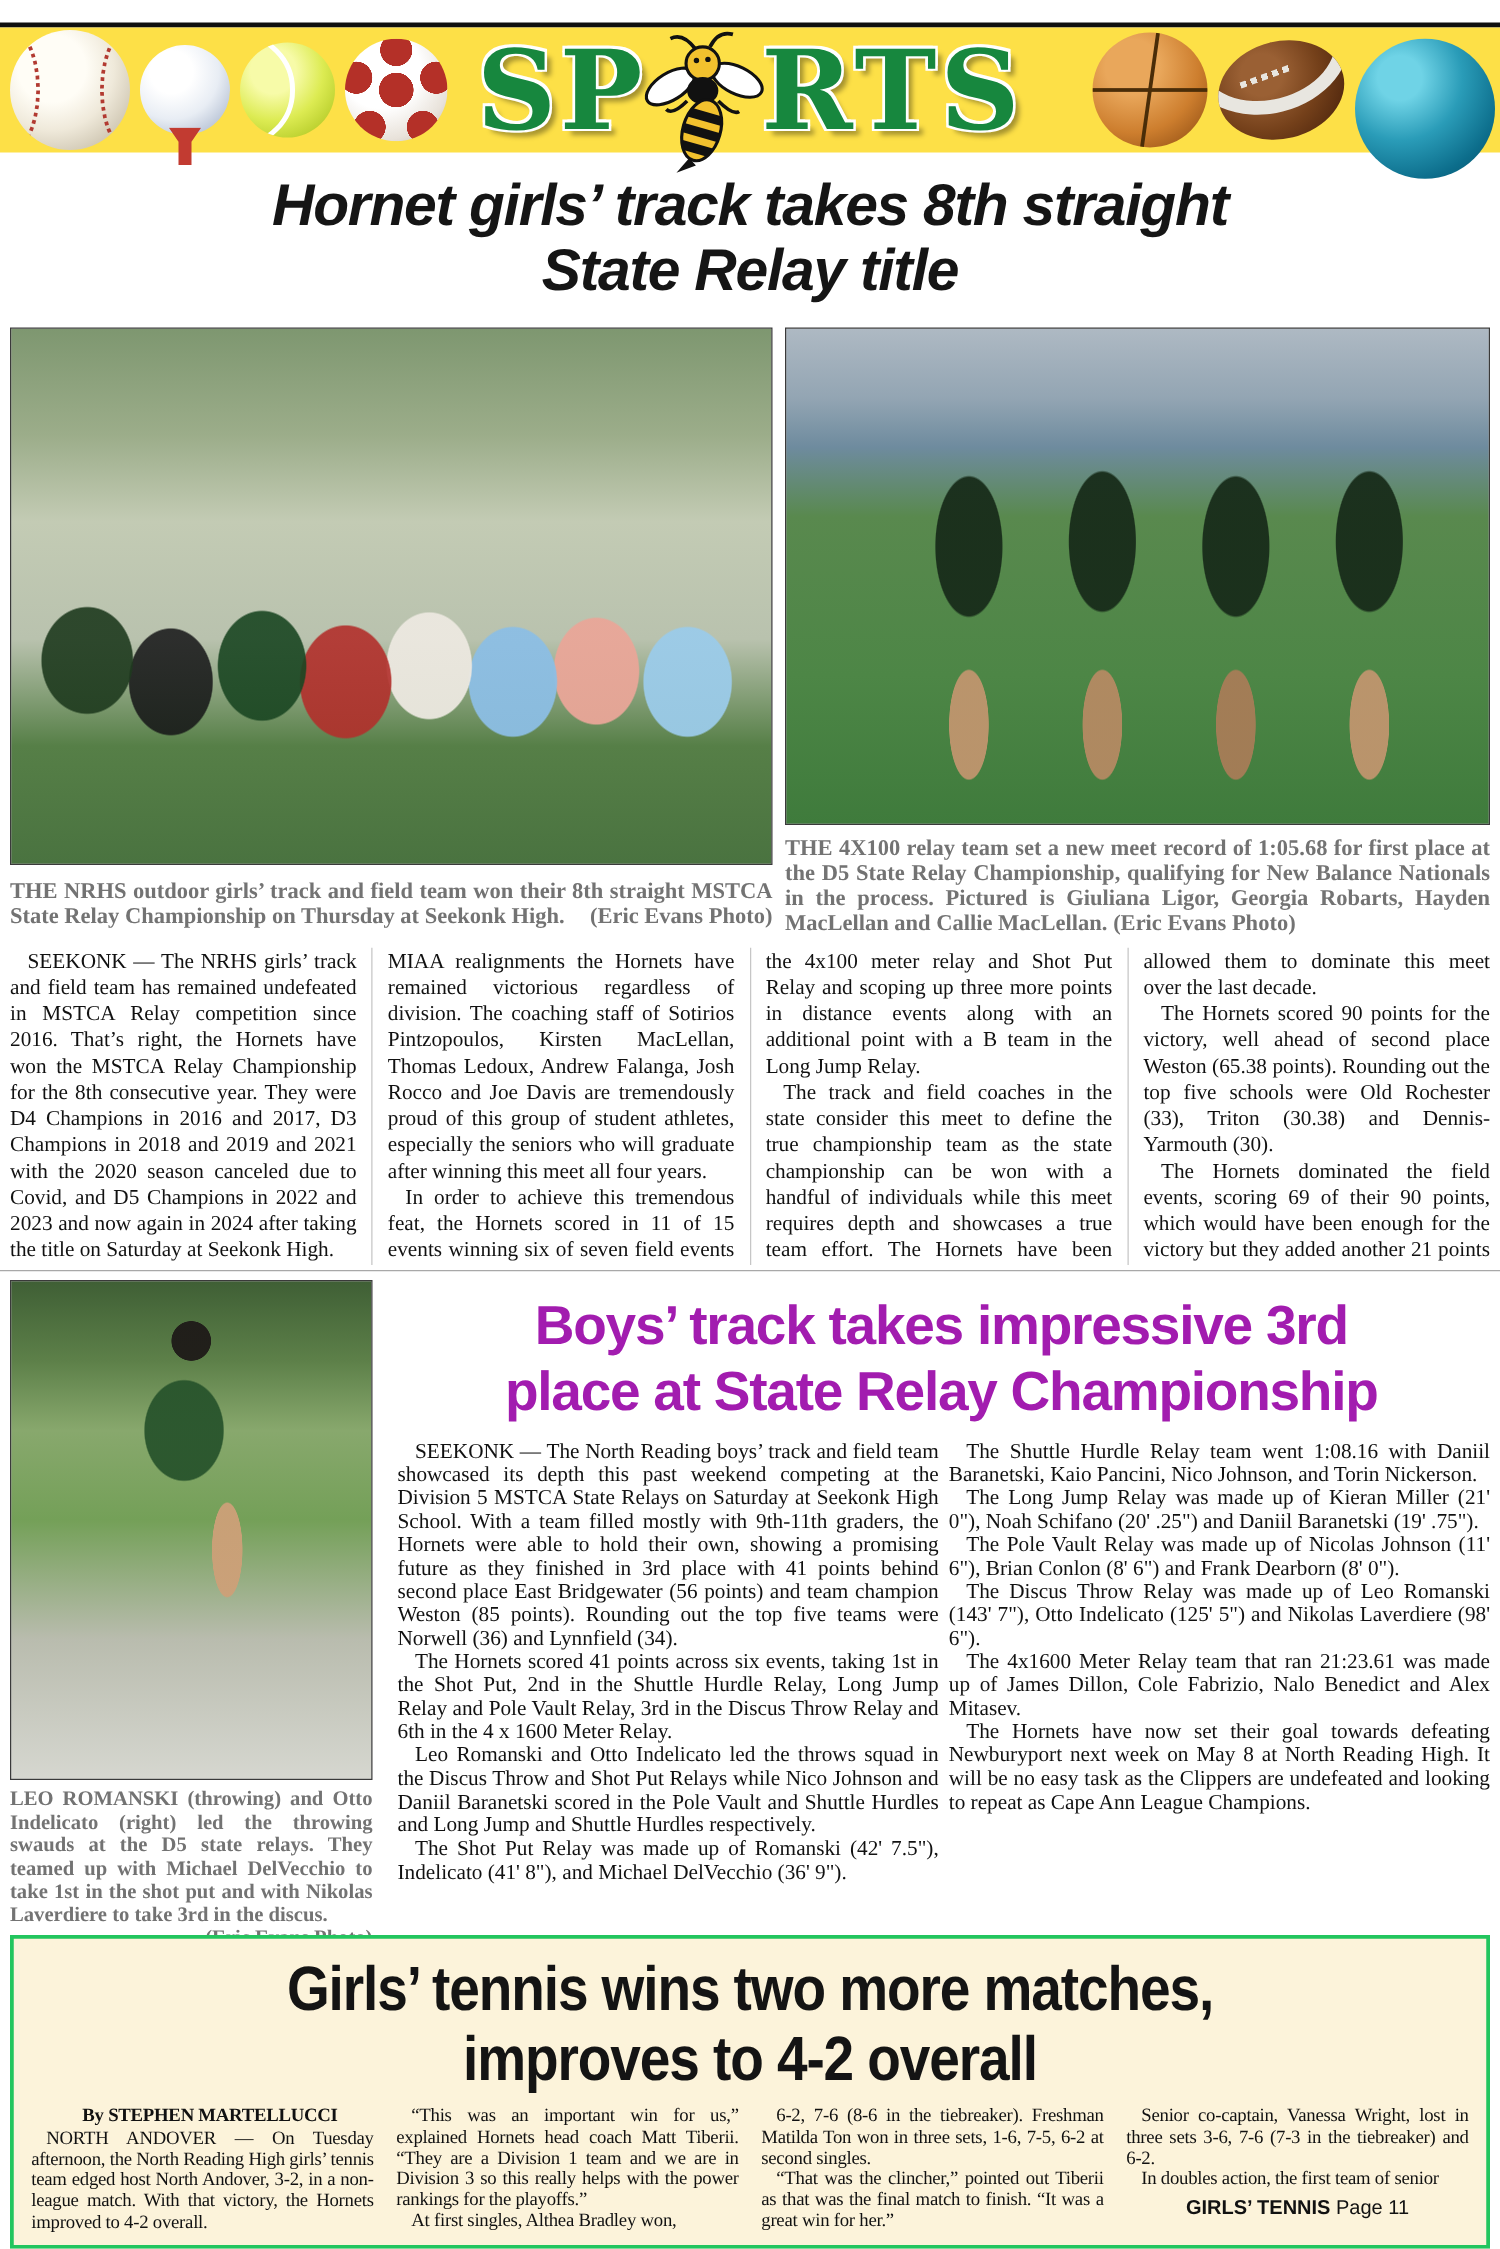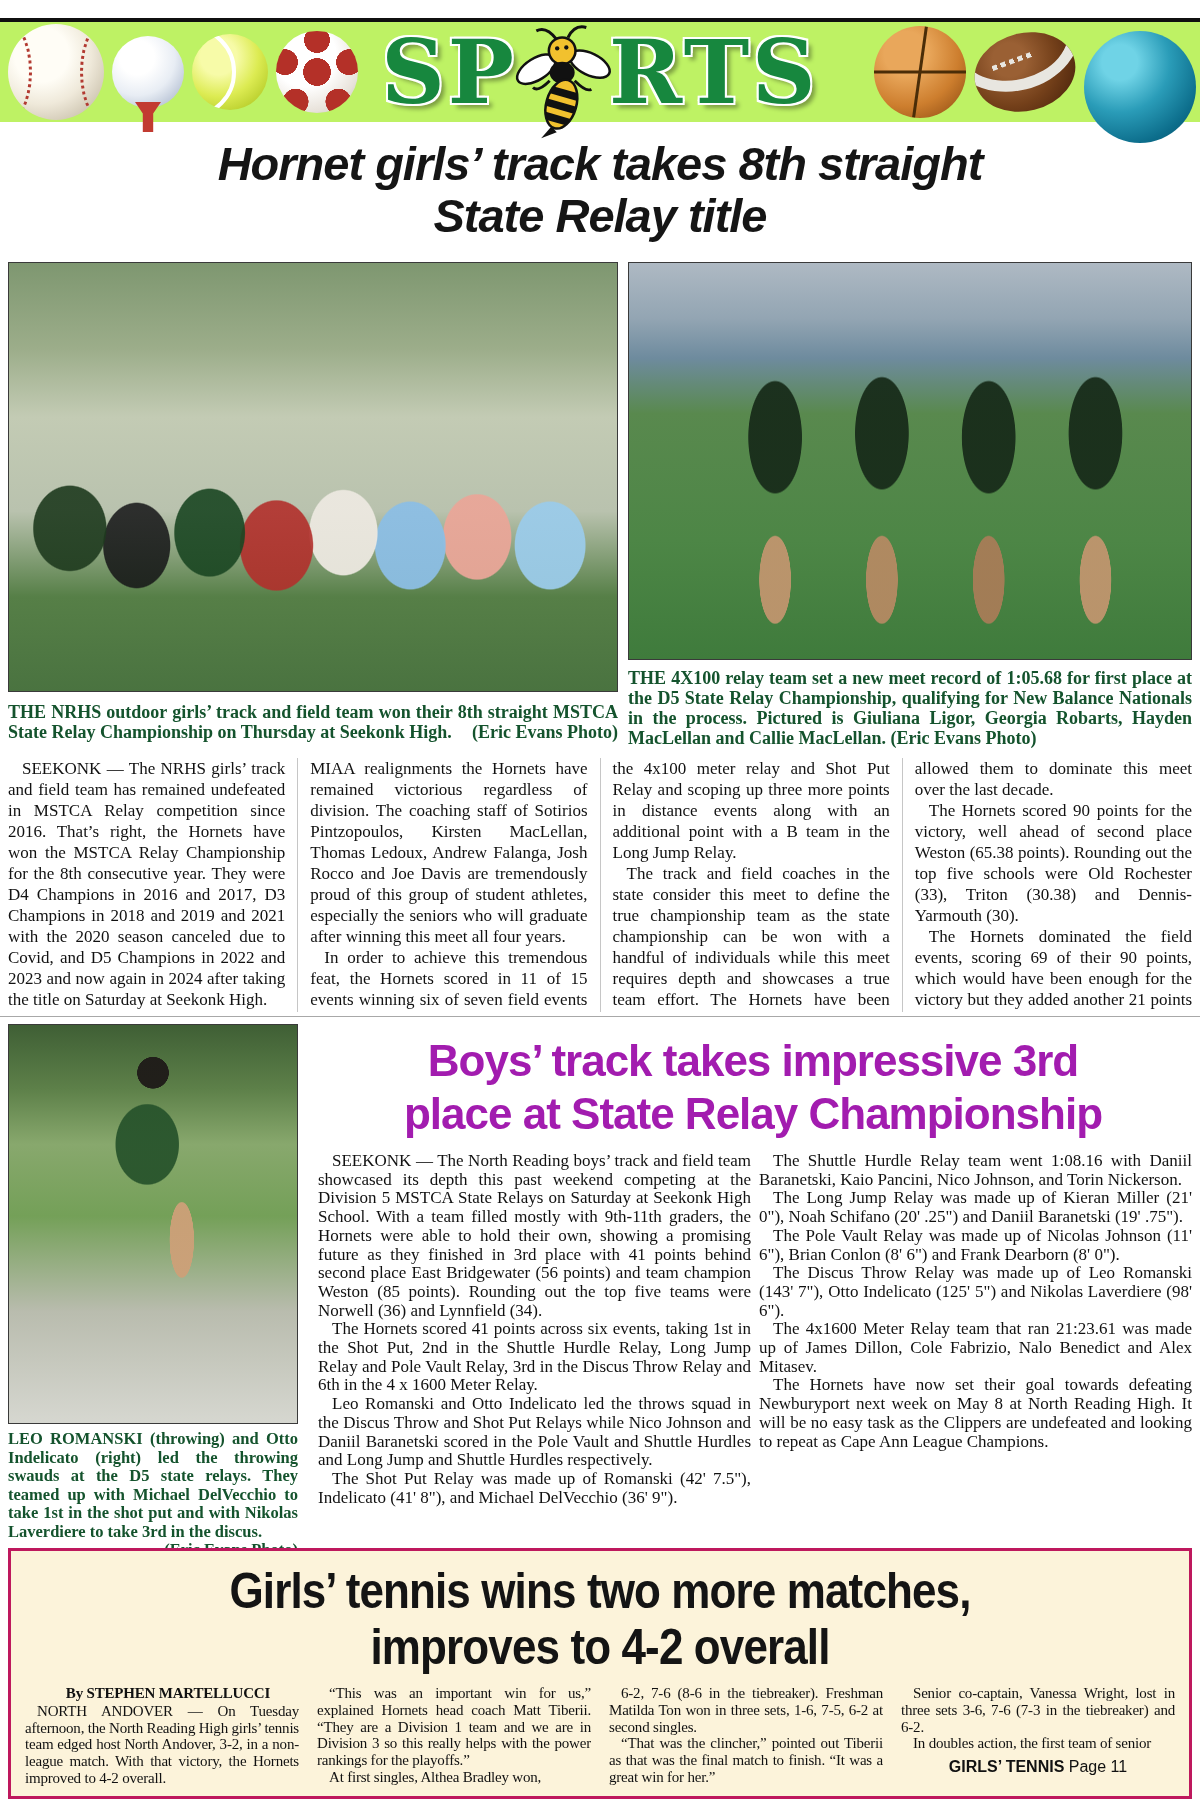--- a/index.html
+++ b/index.html
@@ -4,21 +4,21 @@
 <style>
   html,body { margin:0; padding:0; }
   body {
     width:1200px; height:1799px; position:relative; overflow:hidden;
     background:#ffffff; color:#111;
     font-family:"Liberation Serif", serif;
   }
 
   
   .topline { position:absolute; left:0; right:0; top:18px; height:4px; background:#101010; }
-  .band { position:absolute; left:0; right:0; top:22px; height:100px; background:#bef264; }
+  .band { position:absolute; left:0; right:0; top:22px; height:100px; background:#fde047; }
   .mast-title { position:absolute; inset:0; display:flex; align-items:center; justify-content:center; }
   .mast-word {
     font-family:"DejaVu Serif", serif; font-weight:bold; font-size:88px; line-height:1;
     color:#17873e; letter-spacing:3px;
     text-shadow:-2px -2px 0 #fff, 2px -2px 0 #fff, -2px 2px 0 #fff, 2px 2px 0 #fff, 5px 5px 4px rgba(0,0,0,.35);
   }
   .hornet { width:100px; height:128px; margin:26px -4px 0; }
 
   .balls { position:absolute; top:0; height:100%; display:flex; align-items:center; gap:8px; }
   .balls-left { left:8px; }
@@ -81,21 +81,21 @@
     radial-gradient(26px 72px at 83% 80%, rgba(198,150,112,.9) 0 60%, transparent 62%),
     linear-gradient(180deg, #aeb9c3 0%, #93a5b3 14%, #6e8b9e 24%, #59894e 38%, #4d8646 70%, #3f7b3c 100%); }
   .photo-boys { left:8px; top:1024px; width:290px; height:400px; background:
     radial-gradient(52px 66px at 48% 30%, rgba(40,84,44,.95) 0 60%, transparent 62%),
     radial-gradient(26px 26px at 50% 12%, rgba(30,26,24,.95) 0 60%, transparent 62%),
     radial-gradient(20px 62px at 60% 54%, rgba(205,160,120,.95) 0 60%, transparent 62%),
     linear-gradient(180deg, #3f5f35 0%, #5d8049 16%, #88a86d 30%, #74a058 48%, #b9bcae 72%, #d6d7d0 100%); }
 
   
   .caption { position:absolute; margin:0; font-weight:bold; font-size:18px; line-height:20px;
-    text-align:justify; color:#14532d; }
+    text-align:justify; color:#737373; }
   .cap-left { left:8px; top:702px; width:610px; }
   .cap-right { left:628px; top:668px; width:564px; }
   .cap-boys { left:8px; top:1430px; width:290px; font-size:16.5px; line-height:18.5px; }
   .credit-float { float:right; }
 
   
   .story1 { position:absolute; left:8px; top:758px; width:1184px; height:254px; display:flex; overflow:hidden; }
   .story1 .col { flex:1 1 0; padding:0 12px; overflow:hidden; }
   .story1 .col:first-child { padding-left:0; }
   .story1 .col:last-child { padding-right:0; }
@@ -108,21 +108,21 @@
   .boys-head { position:absolute; left:306px; top:1030px; width:886px; margin:4px; text-align:center;
     font-family:"Liberation Sans", sans-serif; font-weight:bold; font-size:44px; line-height:53px;
     letter-spacing:-1px; color:#a21caf; }
   .boys-head .hl-line { display:block; }
   .boys-cols { position:absolute; left:318px; top:1152px; width:874px; height:360px; display:flex; gap:8px; overflow:hidden; }
   .boys-cols .col { flex:1 1 0; overflow:hidden; }
   .boys-cols .para { font-size:17px; line-height:18.7px; }
 
   
   .tennis-box { position:absolute; left:8px; top:1548px; width:1184px; height:251px; box-sizing:border-box;
-    border:3px solid #be185d; background:#fcf3da; overflow:hidden; }
+    border:3px solid #22c55e; background:#fcf3da; overflow:hidden; }
   .tennis-head { margin:12px 0 0; text-align:center; font-family:"Liberation Sans", sans-serif;
     font-weight:bold; font-size:50px; line-height:56px; letter-spacing:-1px; color:#141414; }
   .tennis-head .hl-line { display:block; transform:scaleX(.88); }
   .tennis-cols { display:flex; gap:18px; padding:10px 14px 0; }
   .tennis-cols .col { flex:1 1 0; overflow:hidden; }
   .tennis-cols .para { font-size:15px; line-height:16.8px; letter-spacing:-0.2px; text-indent:12px; }
   .byline { margin:0 0 1px; text-align:center; font-weight:bold; font-size:15px; line-height:17px; }
   .jump2 { margin:6px 0 0; text-align:center; font-family:"Liberation Sans", sans-serif; font-size:16px; }
 </style>
 </head>

